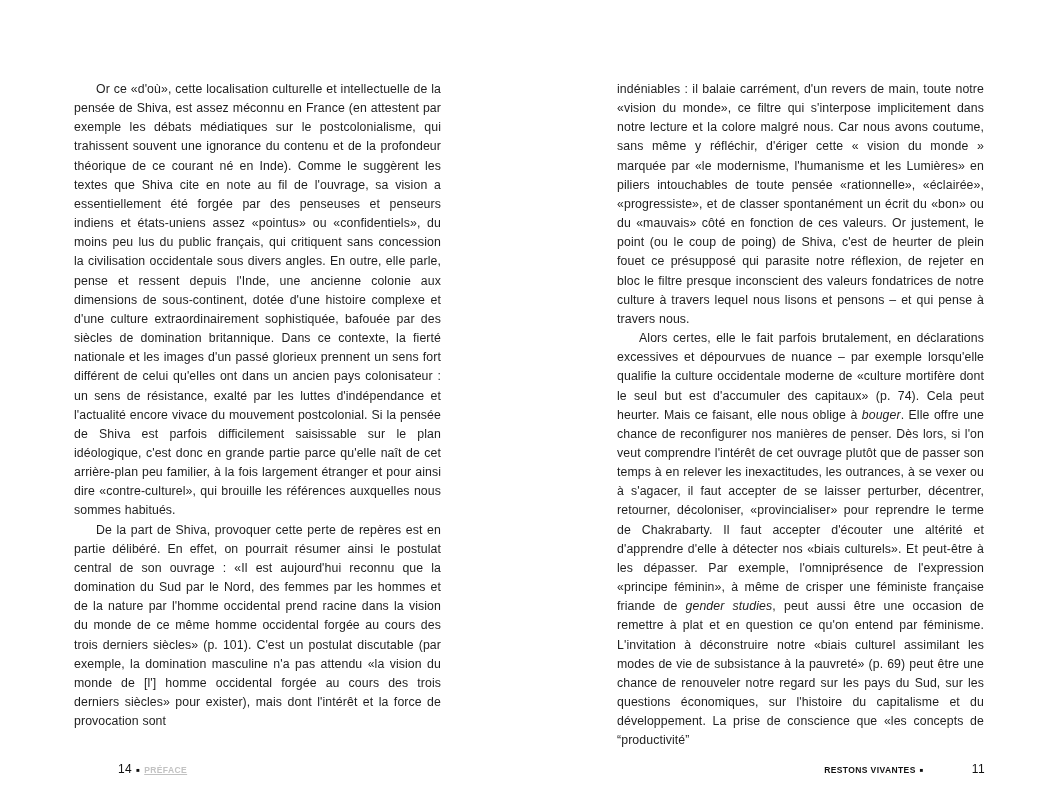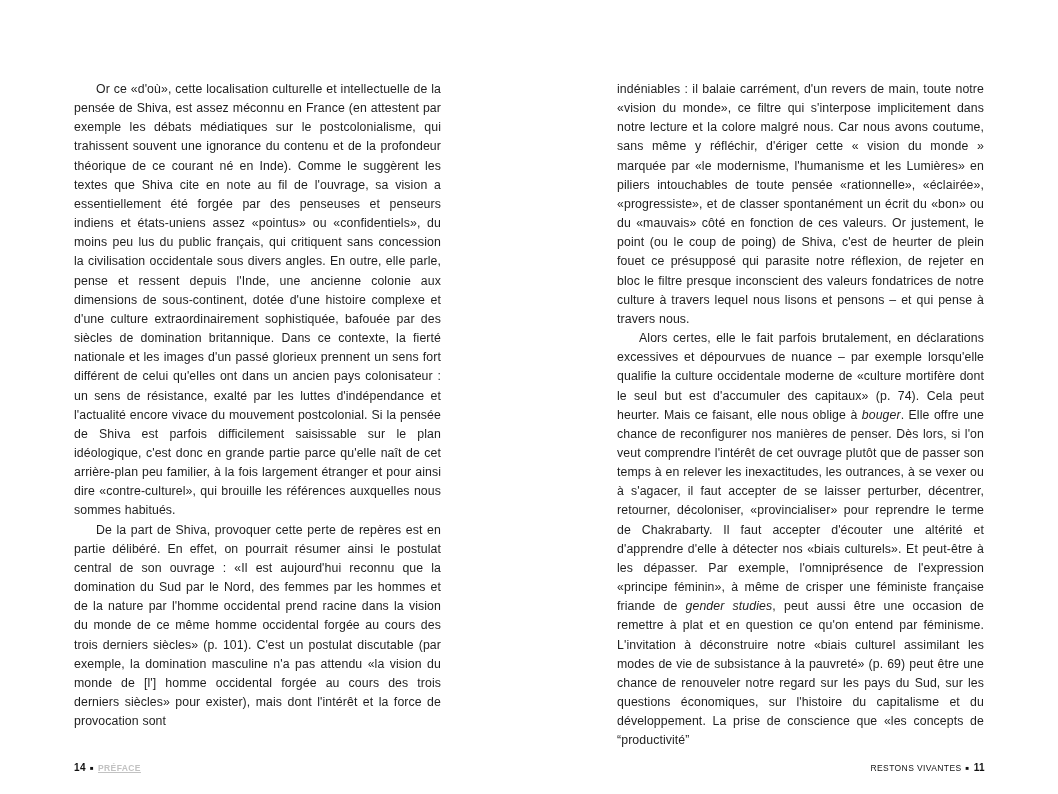--- a/index.html
+++ b/index.html
@@ -34,40 +34,41 @@
   .footer {
     position: absolute;
     top: 762px;
     font-size: 8.5px;
     letter-spacing: 0.4px;
     white-space: nowrap;
   }
   .footer.left  { left: 74px; }
   .footer.right { right: 73px; text-align: right; }
   .footer .page-num {
-    font-weight: bold;
+    font-weight: normal;
     color: #111111;
-    font-size: 10px;
+    font-size: 12px;
+    margin-left: 44px;
   }
   .footer .sep {
     display: inline-block;
     font-size: 6px;
     color: #111111;
     vertical-align: 1px;
     margin: 0 4px;
   }
   .footer .running-title-muted {
     color: #c2c2c2;
     font-weight: bold;
     text-transform: uppercase;
     text-decoration: underline;
   }
   .footer .running-title-dark {
     color: #111111;
-    font-weight: normal;
+    font-weight: bold;
     text-transform: uppercase;
     text-align: center;
   }
 </style>
 </head>
 <body>
 
 <div class="spread">
 
   <div class="page-column left">

